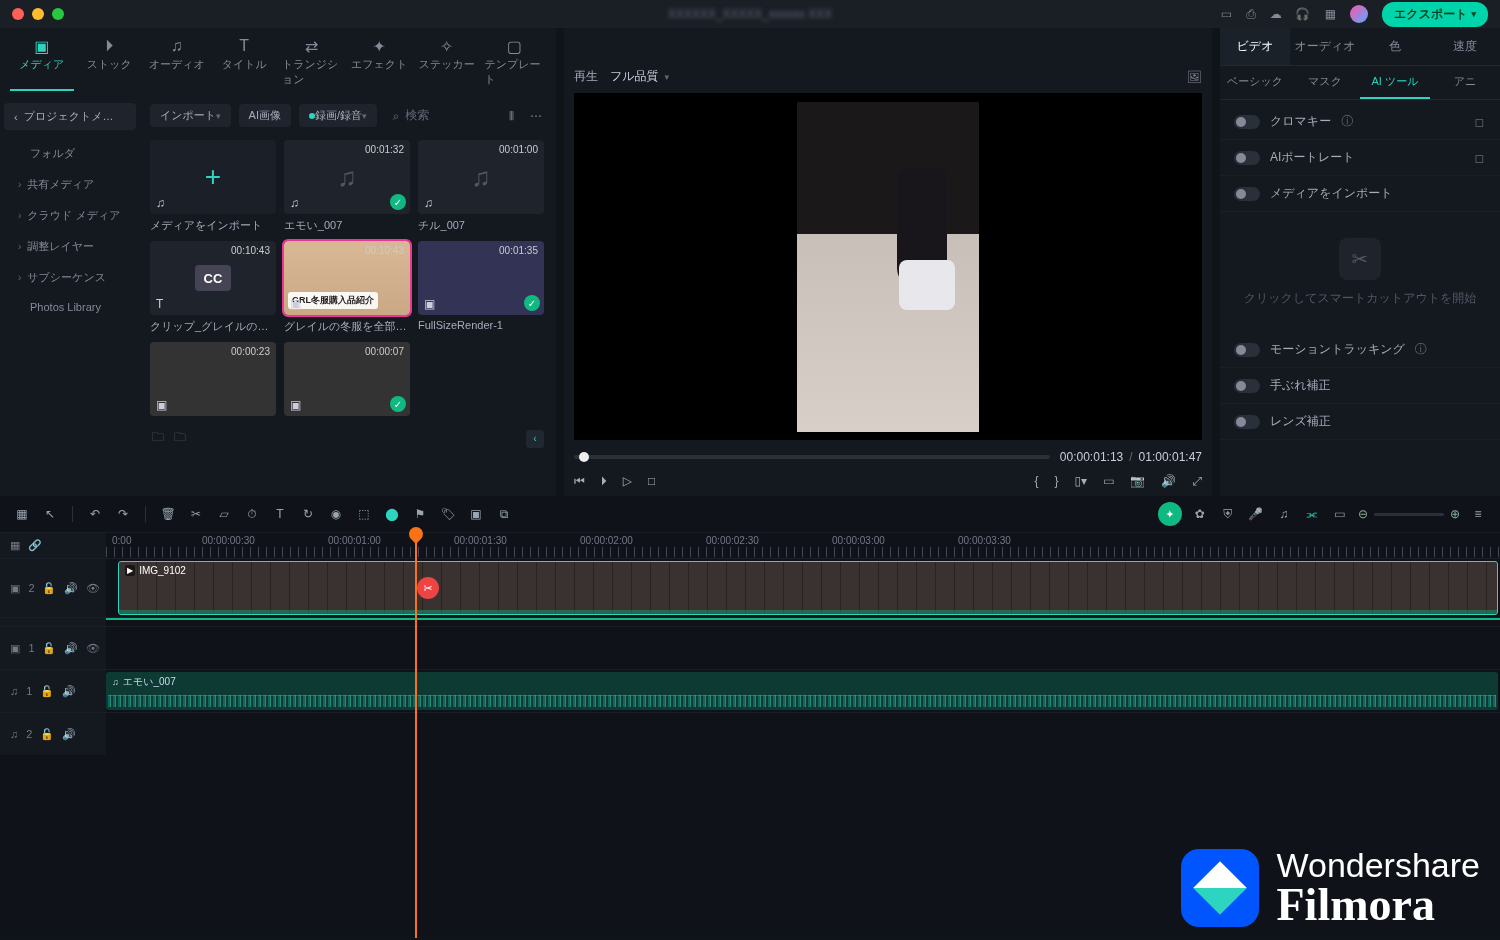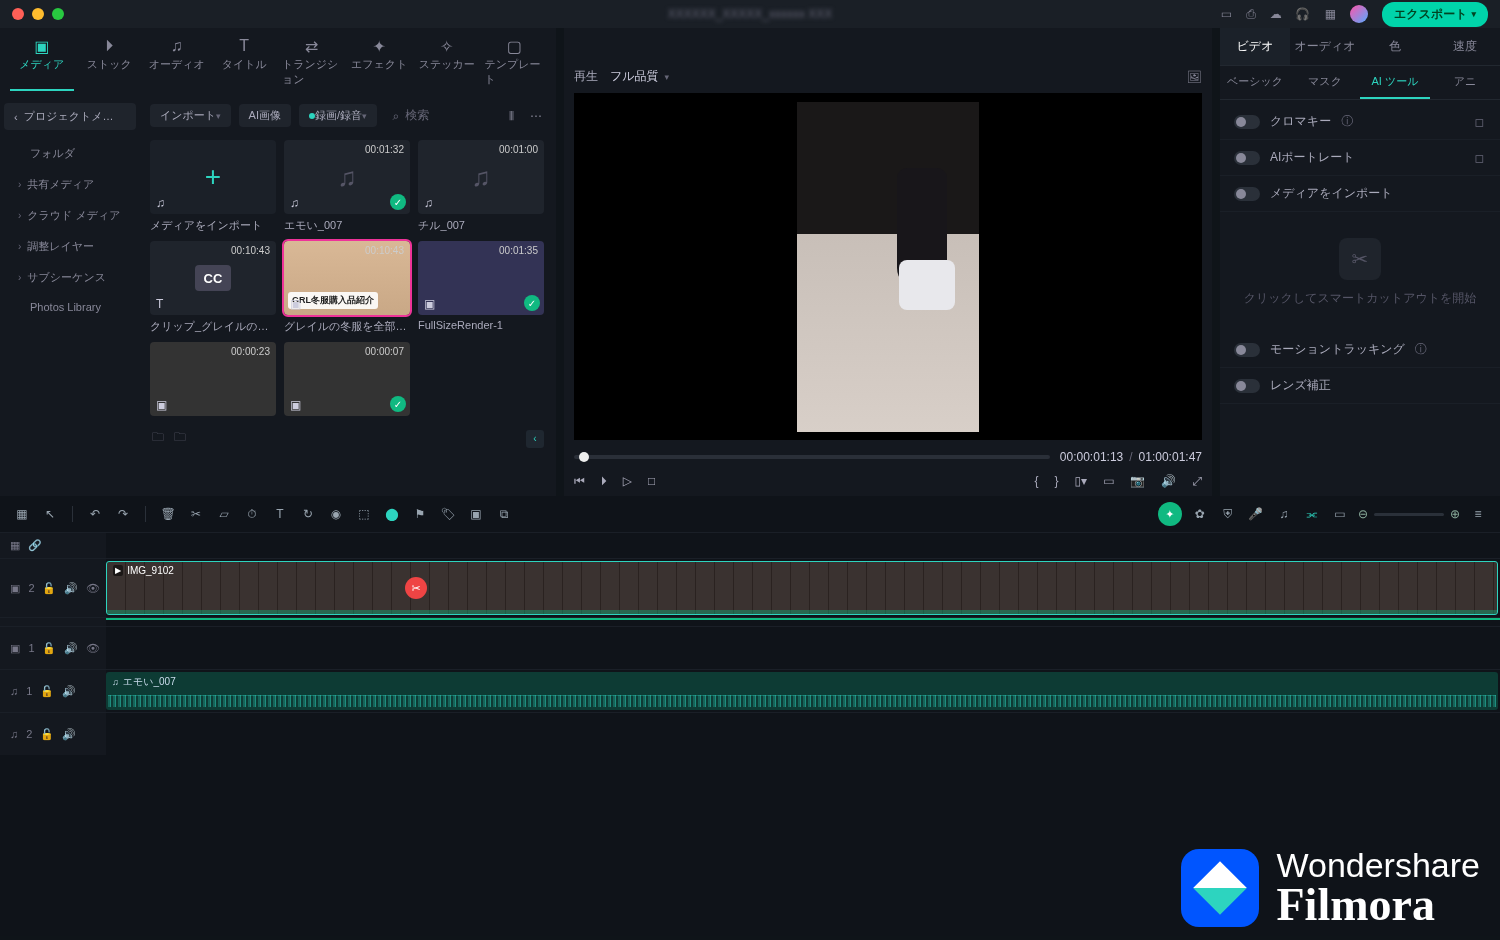--- a/index.html
+++ b/index.html
@@ -112,21 +112,21 @@
 .track-head { width: 106px; background: #14181f; display: flex; align-items: center; gap: 8px; padding: 0 10px; color: #778; font-size: 11px;}
 .ruler { flex: 1; position: relative; background: #0f1319; }
 .ruler-lab { position: absolute; top: 2px; font-size: 10px; color: #778; }
 .ruler-ticks { position: absolute; top: 14px; left: 0; right: 0; height: 10px; background: repeating-linear-gradient(90deg, #445 0 1px, transparent 1px 8px); }
 .playhead { position: absolute; top: -6px; width: 14px; height: 14px; background: #f97316; border-radius: 50% 50% 50% 0; transform: rotate(-45deg); }
 .playhead-line { position: absolute; top: 0; bottom: -380px; width: 2px; background: #f97316; z-index: 5;}
 
 .tracks { display: flex; flex-direction: column; }
 .track { display: flex; border-top: 1px solid #1a1f27; }
 .track-lane { flex: 1; position: relative; height: 42px; background: #0f1319; }
-.track-lane.video { height: 58px; }
+.track-lane.video { height: 58px; margin-left: 12px; }
 .track-lane.audio-split { border-top: 2px solid #10b981; }
 .vclip { position: absolute; top: 2px; bottom: 2px; left: 0; right: 2px; background: repeating-linear-gradient(90deg,#3a3230 0 18px,#2a2220 18px 19px); border: 1px solid #2dd4bf; border-radius: 3px; overflow: hidden;}
 .vclip .cliplabel { position: absolute; top: 3px; left: 6px; font-size: 10px; color: #fff; display: flex; align-items: center; gap: 4px; }
 .vclip .cliplabel::before { content: "▶"; font-size: 8px; background: #0008; padding: 1px 2px; border-radius: 2px;}
 .vclip::after { content:""; position:absolute; left:0; right:0; bottom:0; height:4px; background:#10b98166;}
 .scissors { position: absolute; top: 50%; transform: translate(-50%,-50%); width: 22px; height: 22px; background: #ef4444; border-radius: 50%; display: flex; align-items: center; justify-content: center; color: #fff; font-size: 11px; z-index:6;}
 .aclip { position: absolute; top: 2px; bottom: 2px; left: 0; right: 2px; background: #0d3b34; border-radius: 3px; overflow: hidden;}
 .aclip .cliplabel { position: absolute; top: 3px; left: 6px; font-size: 10px; color: #cde; display: flex; align-items: center; gap: 4px;}
 .aclip .cliplabel::before { content: "♫"; font-size: 9px;}
 .aclip .wave { position: absolute; bottom: 3px; left: 2px; right: 2px; height: 12px; background: repeating-linear-gradient(90deg, #2dd4bf44 0 2px, #2dd4bf88 2px 3px, transparent 3px 5px); border-top: 1px solid #2dd4bf55;}
@@ -379,20 +379,25 @@
       </div>
       <div class="smart-box">
         <div class="smart-icon">✂</div>
         <span>クリックしてスマートカットアウトを開始</span>
       </div>
       <div class="prop-row">
         <div class="toggle"></div>
         <span>モーショントラッキング</span>
         <span class="info">ⓘ</span>
         <div class="sp"></div>
+      </div>
+      <div class="prop-row">
+        <div class="toggle"></div>
+        <span>手ぶれ補正</span>
+          <div class="sp"></div>
       </div>
       <div class="prop-row">
         <div class="toggle"></div>
         <span>レンズ補正</span>
           <div class="sp"></div>
       </div>
     </div>
   </div>
 </div>
 
@@ -431,20 +436,33 @@
       <span>⊕</span>
     </div>
     <span class="tbtn">≡</span>
   </div>
 
   <div class="ruler-row">
     <div class="track-head">
       <span>▦</span>
       <span style="color:#2dd4bf">🔗</span>
     </div>
+    <div class="ruler">
+      <span class="ruler-lab" style="left:6px">0:00</span>
+      <span class="ruler-lab" style="left:96px">00:00:00:30</span>
+      <span class="ruler-lab" style="left:222px">00:00:01:00</span>
+      <span class="ruler-lab" style="left:348px">00:00:01:30</span>
+      <span class="ruler-lab" style="left:474px">00:00:02:00</span>
+      <span class="ruler-lab" style="left:600px">00:00:02:30</span>
+      <span class="ruler-lab" style="left:726px">00:00:03:00</span>
+      <span class="ruler-lab" style="left:852px">00:00:03:30</span>
+      <div class="ruler-ticks"></div>
+      <div class="playhead" style="left:303px"></div>
+      <div class="playhead-line" style="left:309px"></div>
+    </div>
   </div>
 
   <div class="tracks">
     <div class="track">
       <div class="track-head">
         <span>▣</span>
           <span>2</span>
         <span>🔓</span>
         <span>🔊</span>
         <span>👁</span>

